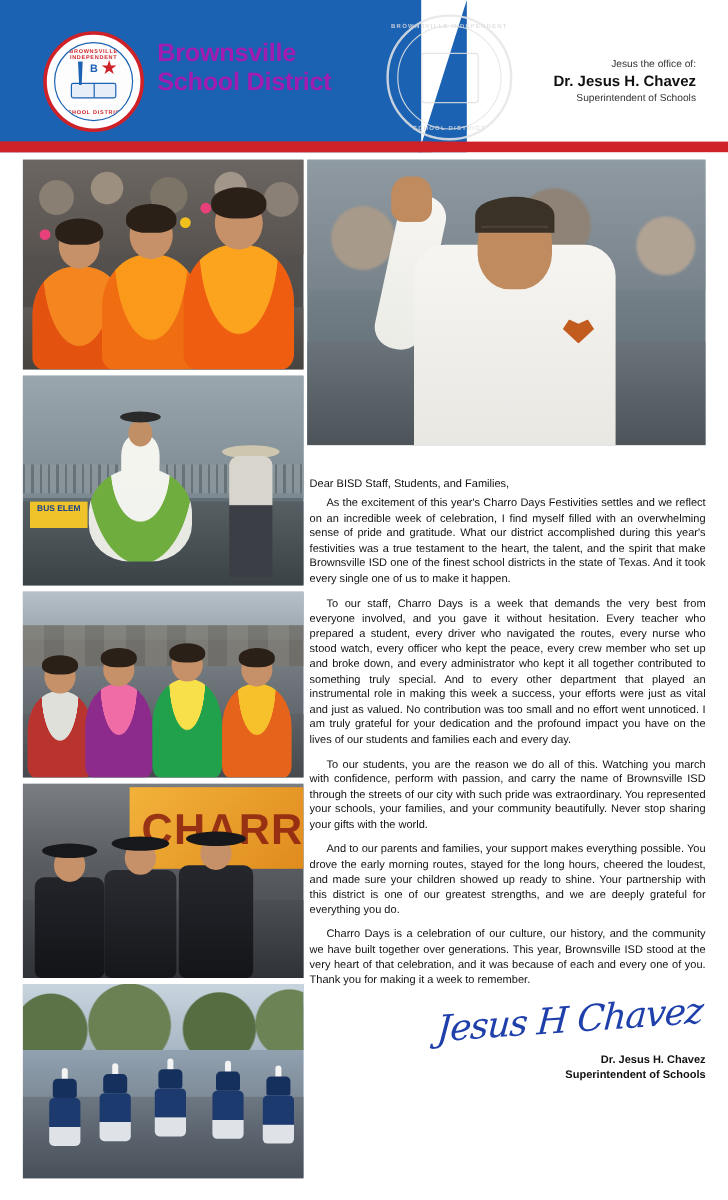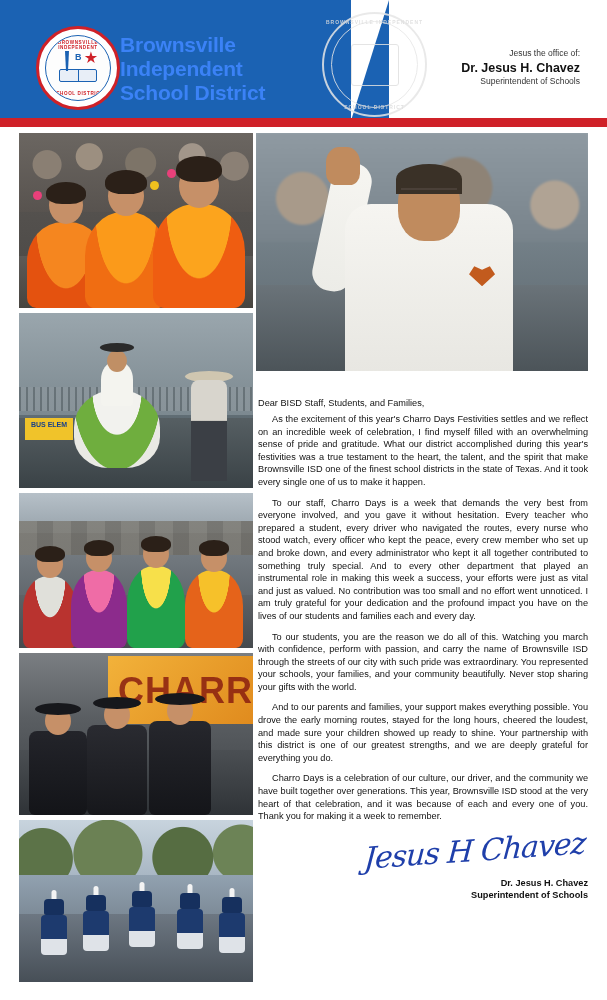--- a/index.html
+++ b/index.html
@@ -124,22 +124,22 @@
   .seal-letters {
     position: absolute;
     left: 20px; top: 3px;
     font-size: 9px;
     font-weight: bold;
     color: #1b62b3;
   }
 
   .district-name {
     position: absolute;
-    left: 120px; top: 33px;
-    color: #3b82f6;
+    left: 131px; top: 33px;
+    color: #a21caf;
     font-weight: bold;
     font-size: 21px;
     line-height: 24px;
     letter-spacing: -0.2px;
   }
 
   
   .watermark {
     position: absolute;
     left: 322px; top: 12px;
@@ -512,21 +512,20 @@
         <div class="seal-torch"></div>
         <div class="seal-star">★</div>
         <div class="seal-letters">B</div>
       </div>
       <div class="seal-text-bottom">SCHOOL DISTRICT</div>
     </div>
   </div>
 
   <div class="district-name">
     <div>Brownsville</div>
-    <div>Independent</div>
     <div>School District</div>
   </div>
 
   <div class="watermark">
     <div class="watermark-inner"></div>
     <div class="watermark-txt-top">BROWNSVILLE INDEPENDENT</div>
     <div class="watermark-emblem"></div>
     <div class="watermark-txt-bottom">SCHOOL DISTRICT</div>
   </div>
 
@@ -668,19 +667,19 @@
   <div class="p6-hair"></div>
   <div class="p6-glasses"></div>
 </div>
 
 <div class="letter">
   <div class="salutation">Dear BISD Staff, Students, and Families,</div>
   <p>As the excitement of this year's Charro Days Festivities settles and we reflect on an incredible week of celebration, I find myself filled with an overwhelming sense of pride and gratitude. What our district accomplished during this year's festivities was a true testament to the heart, the talent, and the spirit that make Brownsville ISD one of the finest school districts in the state of Texas. And it took every single one of us to make it happen.</p>
   <p>To our staff, Charro Days is a week that demands the very best from everyone involved, and you gave it without hesitation. Every teacher who prepared a student, every driver who navigated the routes, every nurse who stood watch, every officer who kept the peace, every crew member who set up and broke down, and every administrator who kept it all together contributed to something truly special. And to every other department that played an instrumental role in making this week a success, your efforts were just as vital and just as valued. No contribution was too small and no effort went unnoticed. I am truly grateful for your dedication and the profound impact you have on the lives of our students and families each and every day.</p>
   <p>To our students, you are the reason we do all of this. Watching you march with confidence, perform with passion, and carry the name of Brownsville ISD through the streets of our city with such pride was extraordinary. You represented your schools, your families, and your community beautifully. Never stop sharing your gifts with the world.</p>
   <p>And to our parents and families, your support makes everything possible. You drove the early morning routes, stayed for the long hours, cheered the loudest, and made sure your children showed up ready to shine. Your partnership with this district is one of our greatest strengths, and we are deeply grateful for everything you do.</p>
-  <p>Charro Days is a celebration of our culture, our driver, and the community we have built together over generations. This year, Brownsville ISD stood at the very heart of that celebration, and it was because of each and every one of you. Thank you for making it a week to remember.</p>
+  <p>Charro Days is a celebration of our culture, our history, and the community we have built together over generations. This year, Brownsville ISD stood at the very heart of that celebration, and it was because of each and every one of you. Thank you for making it a week to remember.</p>
   <div class="signature-wrap">
     <div class="signature">Jesus H Chavez</div>
   </div>
   <div class="sign-name">Dr. Jesus H. Chavez</div>
   <div class="sign-title">Superintendent of Schools</div>
 </div>
 
 </body></html>

